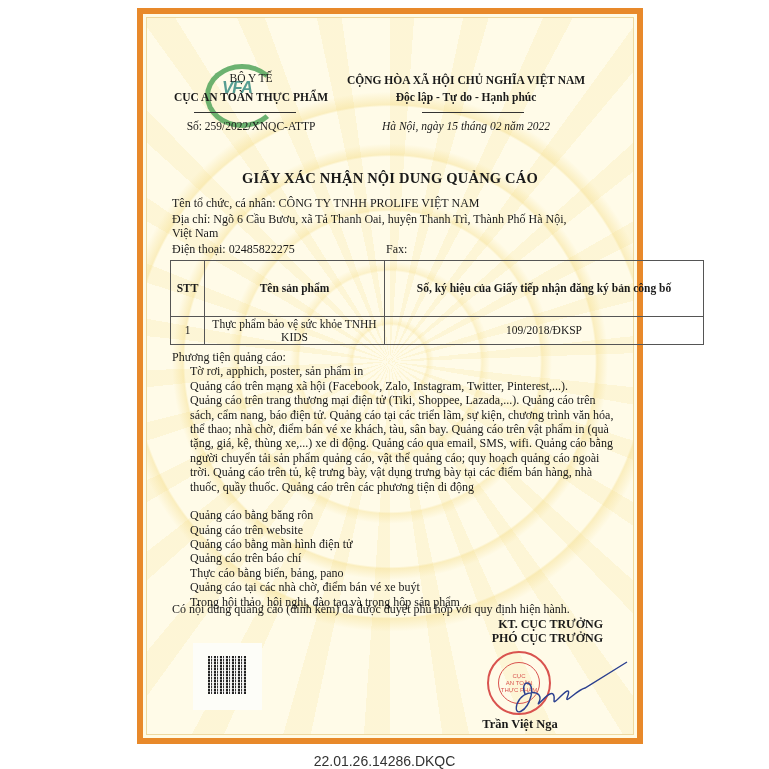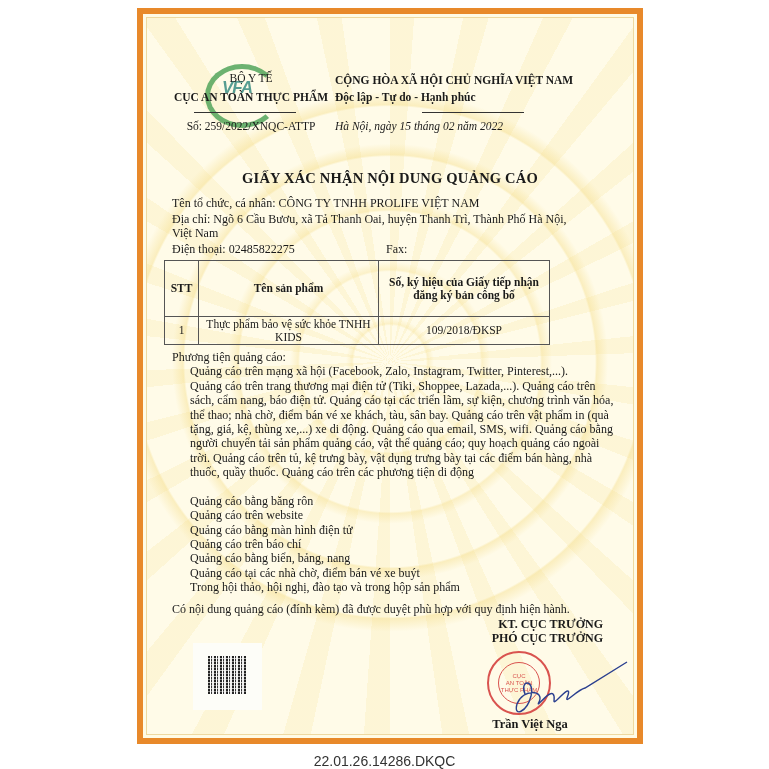--- a/index.html
+++ b/index.html
@@ -22,29 +22,29 @@
   .abs { position: absolute; }
   .logo-ring {
     position: absolute; left: 205px; top: 64px; width: 64px; height: 54px; border-radius: 50%;
     border: 5px solid #3c9a4a; border-right-color: transparent; border-bottom-color: #3c9a4a; opacity: 0.75;
   }
   .logo-text {
     position: absolute; left: 222px; top: 78px; font-family: "Liberation Sans", sans-serif;
     font-style: italic; font-weight: bold; color: #0f766e; font-size: 17px; opacity: 0.7; letter-spacing: -1px;
   }
   .hdr-left { position: absolute; left: 156px; width: 190px; text-align: center; font-size: 11.5px; }
-  .hdr-right { position: absolute; left: 330px; width: 270px; text-align: left; font-size: 11.5px; }
+  .hdr-right { position: absolute; left: 330px; width: 270px; text-align: center; font-size: 11.5px; }
   .rule { position: absolute; height: 1px; background: #333; }
   .title {
     position: absolute; left: 150px; width: 480px; top: 170px; text-align: center;
     font-weight: bold; font-size: 14.5px; letter-spacing: 0.2px;
   }
   .line { position: absolute; left: 172px; font-size: 12px; white-space: nowrap; line-height: 14px; }
   table.products {
-    position: absolute; left: 164px; top: 260px; width: 386px; border-collapse: collapse;
+    position: absolute; left: 170px; top: 260px; width: 534px; border-collapse: collapse;
     font-size: 11.5px; background: transparent;
   }
   table.products td, table.products th { border: 1px solid #555; text-align: center; vertical-align: middle; padding: 0 3px; line-height: 13px; }
   table.products th { font-weight: bold; height: 55px; }
   table.products td { height: 27px; }
   .media { position: absolute; left: 172px; top: 350px; width: 460px; font-size: 12px; line-height: 14.4px; }
   .media .indent { padding-left: 18px; }
   .media .para { padding-left: 18px; width: 430px; height: 115px; overflow: hidden; }
   .sign { position: absolute; left: 440px; width: 170px; text-align: right; font-weight: bold; font-size: 12px; }
   .qr-box { position: absolute; left: 193px; top: 643px; width: 69px; height: 67px; background: #fdfdf8; }
@@ -109,27 +109,28 @@
   <tr>
     <td>1</td>
     <td>Thực phẩm bảo vệ sức khỏe TNHH KIDS</td>
     <td>109/2018/ĐKSP</td>
   </tr>
 </tbody>
   </table>
 
 <div class="media">
   <div>Phương tiện quảng cáo:</div>
+  <div class="indent">Tờ rơi, apphich, poster, sản phẩm in</div>
   <div class="indent">Quảng cáo trên mạng xã hội (Facebook, Zalo, Instagram, Twitter, Pinterest,...).</div>
   <div class="para">Quảng cáo trên trang thương mại điện tử (Tiki, Shoppee, Lazada,...). Quảng cáo trên sách, cẩm nang, báo điện tử. Quảng cáo tại các triển lãm, sự kiện, chương trình văn hóa, thể thao; nhà chờ, điểm bán vé xe khách, tàu, sân bay. Quảng cáo trên vật phẩm in (quà tặng, giá, kệ, thùng xe,...) xe di động. Quảng cáo qua email, SMS, wifi. Quảng cáo bằng người chuyển tải sản phẩm quảng cáo, vật thể quảng cáo; quy hoạch quảng cáo ngoài trời. Quảng cáo trên tủ, kệ trưng bày, vật dụng trưng bày tại các điểm bán hàng, nhà thuốc, quầy thuốc. Quảng cáo trên các phương tiện di động</div>
   <div class="indent">Quảng cáo bằng băng rôn</div>
   <div class="indent">Quảng cáo trên website</div>
   <div class="indent">Quảng cáo bằng màn hình điện tử</div>
   <div class="indent">Quảng cáo trên báo chí</div>
-  <div class="indent">Quảng cáo bằng biển, bảng, nang</div>
+  <div class="indent">Thực cáo bằng biển, bảng, pano</div>
   <div class="indent">Quảng cáo tại các nhà chờ, điểm bán vé xe buýt</div>
   <div class="indent">Trong hội thảo, hội nghị, đào tạo và trong hộp sản phẩm</div>
 </div>
 
 <div class="line" style="top:602px;">Có nội dung quảng cáo (đính kèm) đã được duyệt phù hợp với quy định hiện hành.</div>
 
 <div class="sign" style="top:617px; left:433px;">KT. CỤC TRƯỞNG</div>
 <div class="sign" style="top:631px; left:433px;">PHÓ CỤC TRƯỞNG</div>
 
 <div class="qr-box"></div>
@@ -138,15 +139,15 @@
 <div class="stamp">
   <div class="stamp-inner">
     <span>CỤC</span>
     <span>AN TOÀN</span>
     <span>THỰC PHẨM</span>
   </div>
 </div>
 <svg class="abs" style="left:505px; top:660px;" width="125" height="60" viewBox="0 0 125 60">
   <path d="M20 34 C 14 20, 30 18, 26 36 C 22 52, 8 58, 12 44 C 18 28, 40 30, 34 42 C 30 50, 44 30, 48 34 C 52 38, 44 48, 56 36 C 62 30, 66 28, 62 38 C 60 44, 72 30, 80 28 L 122 2" fill="none" stroke="#2a3f8f" stroke-width="1.4"></path>
 </svg>
-<div class="sign" style="top:717px; left:460px; width:140px; text-align:center; font-size:12.5px;">Trần Việt Nga</div>
+<div class="sign" style="top:717px; left:450px; width:140px; text-align:center; font-size:12.5px;">Trần Việt Nga</div>
 
 <div class="footer-code">22.01.26.14286.DKQC</div>
 
 </body></html>

